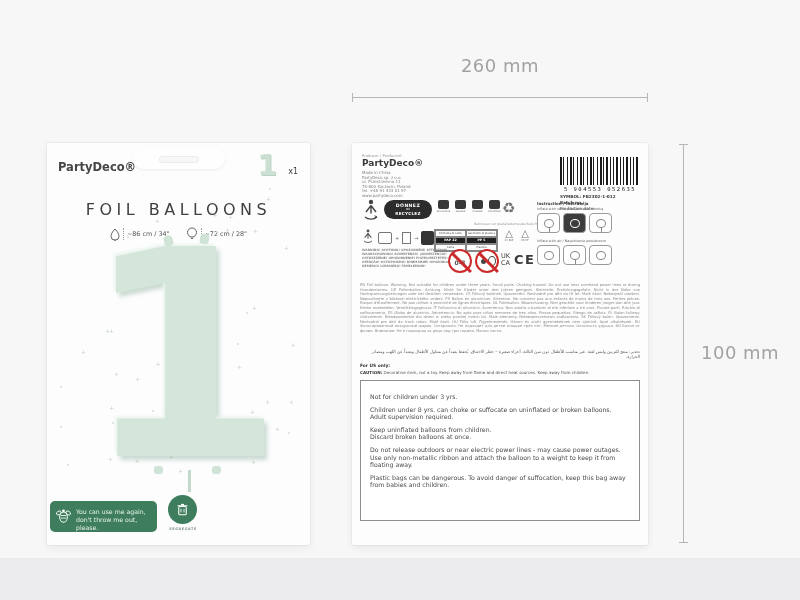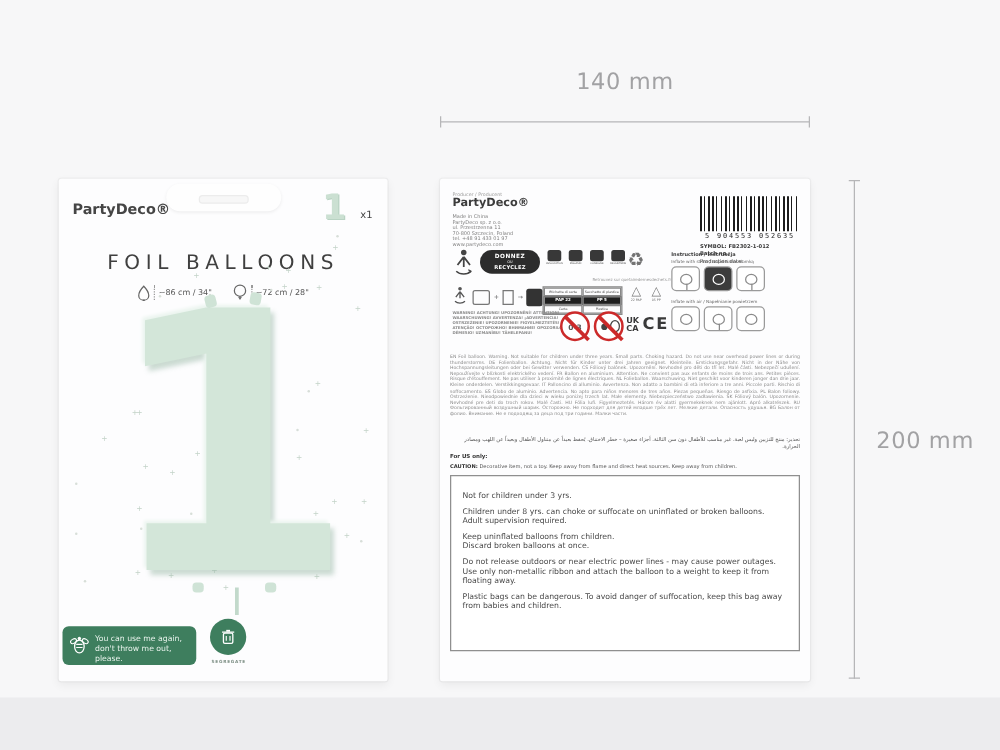--- a/index.html
+++ b/index.html
@@ -106,21 +106,21 @@
   .ban{position:absolute;top:106px;width:24px;height:24px;border:2.5px solid #cc2a2a;border-radius:50%;
        background:#fff}
   .ban::after{content:"";position:absolute;left:-2px;top:9.5px;width:27px;height:2.5px;background:#cc2a2a;
               transform:rotate(45deg)}
   .ban.age{left:96px}
   .ban.inflate{left:123px}
   .ban .age-num{position:absolute;left:0;top:8px;width:100%;text-align:center;font-size:6px;
                 font-weight:bold;color:#555}
   .ban .head{position:absolute;left:4px;top:8px;width:5px;height:5px;border-radius:50%;background:#444}
   .ban .ball{position:absolute;left:11px;top:5px;width:8px;height:10px;border:1px solid #444;border-radius:50%}
-  .ukca{position:absolute;left:149px;top:110px;font-size:6.5px;line-height:6.5px;font-weight:bold;color:#3a3a3a}
+  .ukca{position:absolute;left:149px;top:110px;font-size:6.5px;line-height:6.5px;font-weight:normal;color:#3a3a3a}
   .ce{position:absolute;left:162px;top:109px;font-size:13px;font-weight:bold;letter-spacing:1.5px;color:#3a3a3a}
   .instr-header{position:absolute;left:185px;top:58px;font-size:4px;font-weight:bold;color:#3a3a3a}
   .instr-cap{position:absolute;left:185px;font-size:3.4px;color:#666}
   .cap-straw{top:64px}.cap-air{top:96px}
   .tiles{position:absolute;left:185px;display:flex;gap:3px}
   .tiles.r1{top:70px}.tiles.r2{top:102px}
   .tile{width:23px;height:20px;border:1px solid #9a9a9a;border-radius:4px;background:#fff;position:relative}
   .tile.dark{background:#3c3c3c}
   .tile .blob{position:absolute;left:6px;top:5px;width:10px;height:9px;border:1px solid #8a8a8a;border-radius:50%}
   .tile.dark .blob{border-color:#fff}
@@ -138,30 +138,30 @@
   .wb-title .tri-icon{font-size:10px;margin-right:3px}
   .warning-box p{margin:5px 0 0 0;font-size:6.2px;line-height:7.6px;color:#4a4a4a}
   .warning-box p span{display:block}
   .warning-box .big{font-size:7.6px;line-height:9px}
 </style>
 </head>
 <body>
 
 <div class="floor"></div>
 
-<div class="dim-w-label">140 mm</div>
+<div class="dim-w-label">260 mm</div>
 <div class="dim-w-line">
     <i class="l"></i>
     <i class="r"></i>
   </div>
 <div class="dim-h-line">
     <i class="t"></i>
     <i class="b"></i>
   </div>
-<div class="dim-h-label">200 mm</div>
+<div class="dim-h-label">100 mm</div>
 
 <section class="card front">
   <div class="hang-tab">
       <div class="hang-slot"></div>
     </div>
   <div class="f-brand">PartyDeco®</div>
   <div class="f-mini-digit">1</div>
   <div class="f-mini-count">x1</div>
   <div class="f-title">FOIL BALLOONS</div>
 

